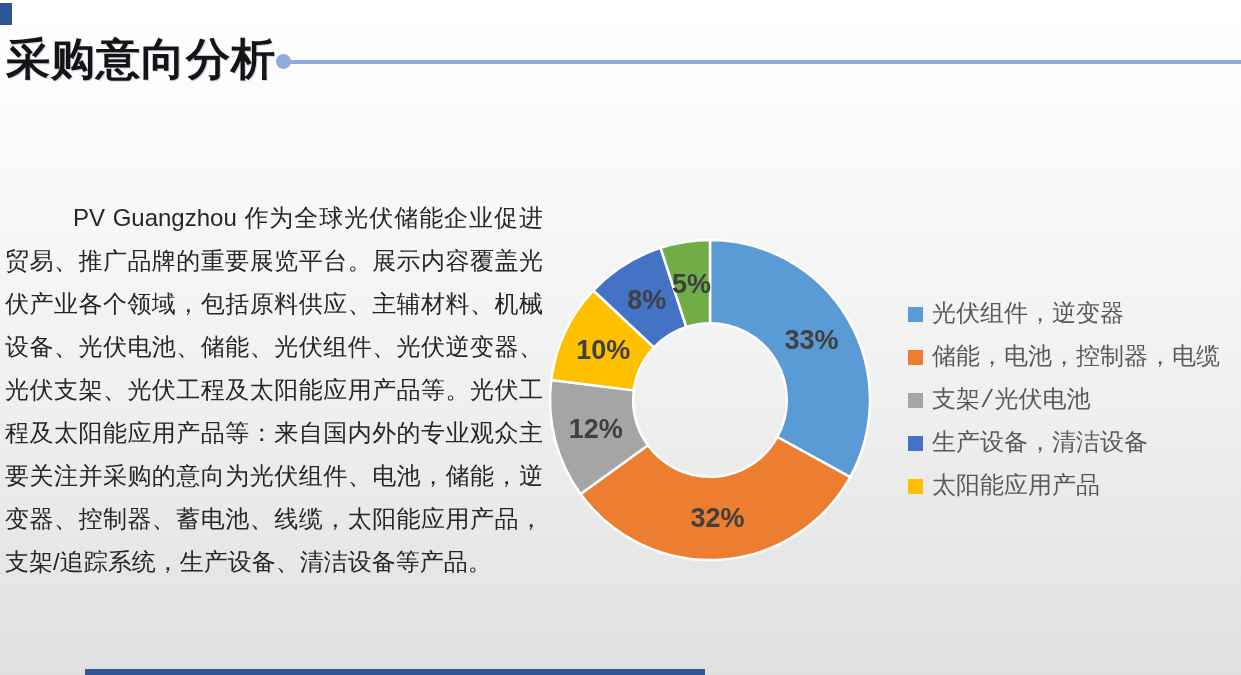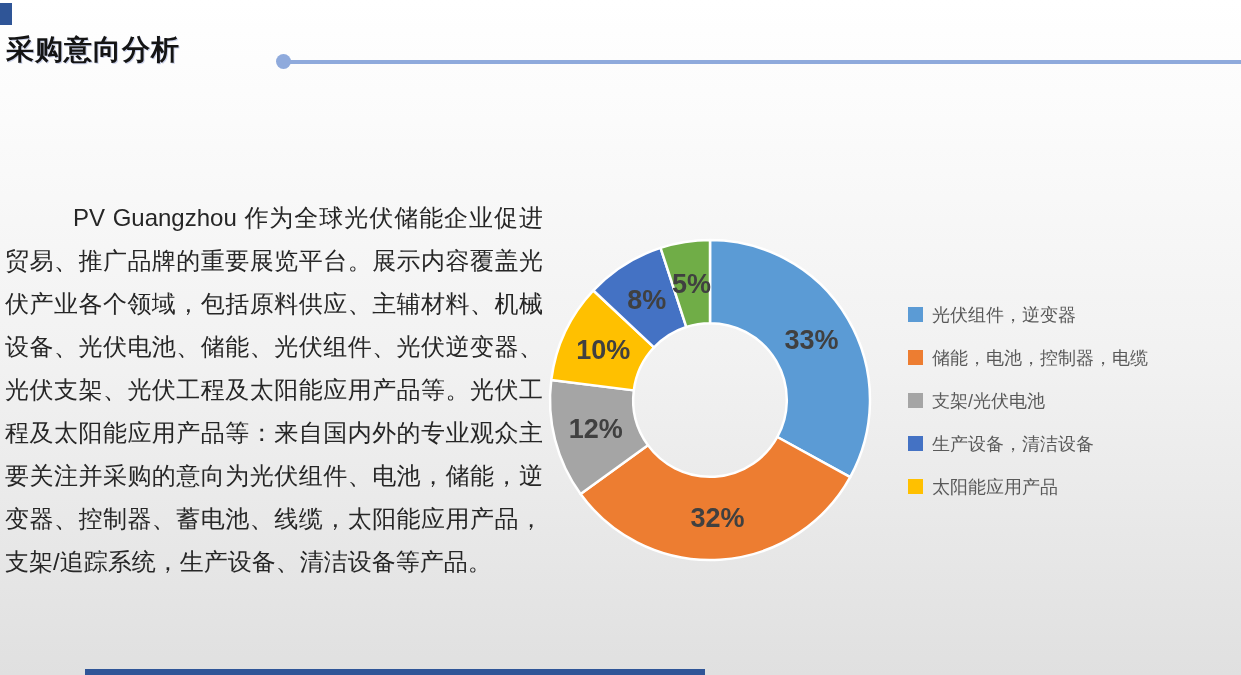--- a/index.html
+++ b/index.html
@@ -8,21 +8,21 @@
     position:relative;
     width:1241px;height:675px;
     overflow:hidden;
     background:linear-gradient(180deg,#ffffff 0%,#fbfbfb 18%,#f1f1f1 55%,#e0e0e0 100%);
   }
   .corner-accent{
     position:absolute;left:0;top:3px;width:12px;height:22px;
   }
   .page-title{
     position:absolute;left:6px;top:35px;
-    font-size:28px;font-weight:900;color:#141414;
+    font-size:44px;font-weight:900;color:#141414;
     letter-spacing:1px;line-height:1.1;
     text-shadow:1px 1px 0 rgba(90,110,190,0.30);
     white-space:nowrap;
   }
   .title-line-dot{
     position:absolute;left:276px;top:54px;width:15px;height:15px;border-radius:50%;
   }
   .title-line{
     position:absolute;left:288px;top:60px;width:953px;height:4px;
   }
@@ -48,21 +48,21 @@
   .chart-legend{
     position:absolute;left:908px;top:303px;
   }
   .legend-item{
     display:flex;align-items:flex-start;margin-bottom:19px;height:24px;
   }
   .legend-swatch{
     width:15px;height:15px;margin-top:4px;margin-right:9px;flex:0 0 15px;
   }
   .legend-label{
-    font-size:18px;color:#595959;white-space:nowrap;line-height:24px;
+    font-size:24px;color:#595959;white-space:nowrap;line-height:24px;font-family:Liberation Mono, monospace;
   }
   .bottom-bar{
     position:absolute;left:85px;top:669px;width:620px;height:6px;
   }
 </style>
 </head>
 <body>
 
 <div class="slide">
 

